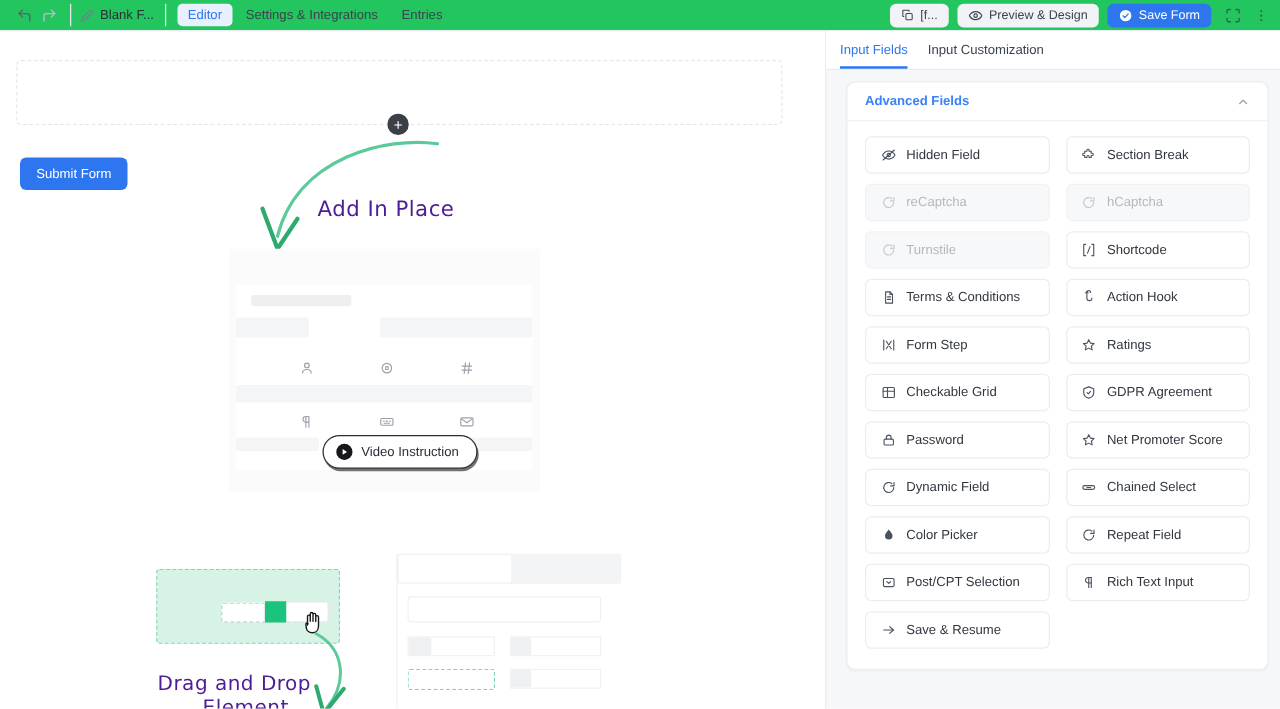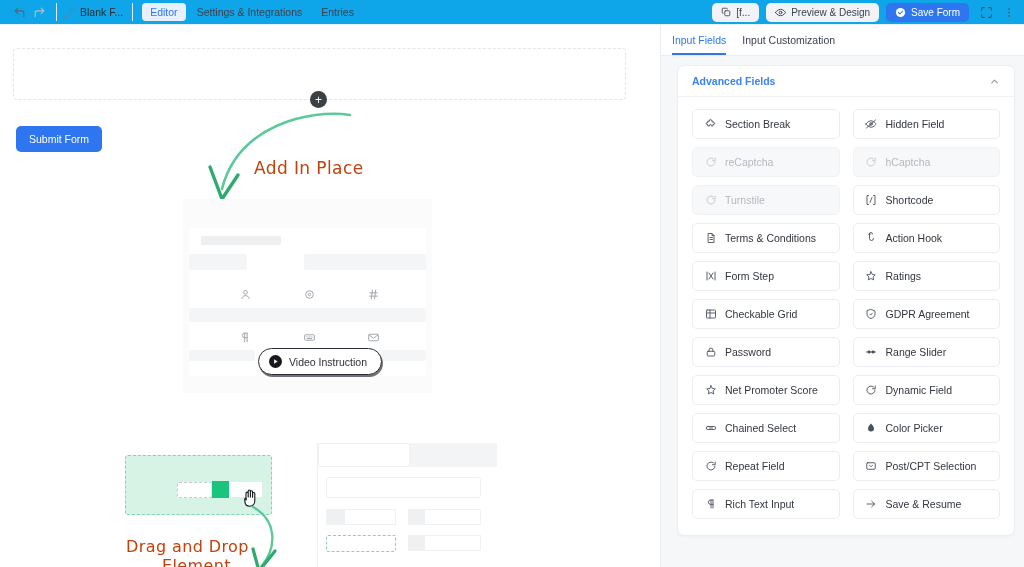--- a/index.html
+++ b/index.html
@@ -10,21 +10,21 @@
     background: #ffffff;
     overflow: hidden;
     color: #2b2f38;
   }
   #app { position: relative; width: 1024px; height: 567px; }
 
   
   .topbar {
     position: absolute; top: 0; left: 0;
     width: 1024px; height: 25px;
-    background: #0ea5e9;
+    background: #22c55e;
     border-bottom: 1px solid #e9ecf1;
     display: flex; align-items: center;
     padding: 0 9px;
   }
   .tb-icon-btn {
     width: 20px; height: 20px;
     display: flex; align-items: center; justify-content: center;
     color: #5a6270; border-radius: 3px;
   }
   .tb-icon-btn svg { display: block; }
@@ -77,21 +77,21 @@
   .submit-btn {
     position: absolute; left: 16px; top: 101px;
     background: #2d76f0; color: #ffffff;
     font-size: 10.5px; font-weight: 500;
     padding: 7px 13px; border-radius: 5px;
   }
 
   
   .hand {
     font-family: "DejaVu Sans", sans-serif;
-    color: #c2410c; font-size: 17px;
+    color: #4c1d95; font-size: 17px;
     letter-spacing: 0.4px;
     position: absolute; white-space: nowrap;
   }
   .hand.small { font-size: 16px; line-height: 19px; white-space: normal; }
   .anno-svg { position: absolute; pointer-events: none; }
 
   
   .mockup1 {
     position: absolute; left: 183px; top: 174px;
     width: 249px; height: 194px;
@@ -404,35 +404,35 @@
           <span class="chev">
             <svg width="11" height="11" viewBox="0 0 24 24" fill="none" stroke="currentColor" stroke-width="2.2" stroke-linecap="round" stroke-linejoin="round">
                 <polyline points="6 15 12 9 18 15"></polyline>
               </svg>
           </span>
         </div>
         <div class="grid" id="fields-grid">
             <div class="field-item">
               <span class="fi-ico">
                 <svg width="12" height="12" viewBox="0 0 24 24" fill="none" stroke="currentColor" stroke-width="1.8" stroke-linecap="round" stroke-linejoin="round">
-                  <path d="M9 4.5a1.8 1.8 0 1 1 3.6 0V6h3.3v3.2h1.6a1.8 1.8 0 1 1 0 3.6h-1.6V16H12.6v-1.4a1.8 1.8 0 1 0-3.6 0V16H5.6v-3.2H4a1.8 1.8 0 1 1 0-3.6h1.6V6H9z"></path>
-                </svg>
-              </span>
-              <span>Section Break</span>
-            </div>
-            <div class="field-item">
-              <span class="fi-ico">
-                <svg width="12" height="12" viewBox="0 0 24 24" fill="none" stroke="currentColor" stroke-width="1.8" stroke-linecap="round" stroke-linejoin="round">
                   <path d="M2 12s4-6.5 10-6.5S22 12 22 12s-4 6.5-10 6.5S2 12 2 12z"></path>
                   <circle cx="12" cy="12" r="2.6"></circle>
                   <path d="M3 20 21 4"></path>
                 </svg>
               </span>
               <span>Hidden Field</span>
             </div>
+            <div class="field-item">
+              <span class="fi-ico">
+                <svg width="12" height="12" viewBox="0 0 24 24" fill="none" stroke="currentColor" stroke-width="1.8" stroke-linecap="round" stroke-linejoin="round">
+                  <path d="M9 4.5a1.8 1.8 0 1 1 3.6 0V6h3.3v3.2h1.6a1.8 1.8 0 1 1 0 3.6h-1.6V16H12.6v-1.4a1.8 1.8 0 1 0-3.6 0V16H5.6v-3.2H4a1.8 1.8 0 1 1 0-3.6h1.6V6H9z"></path>
+                </svg>
+              </span>
+              <span>Section Break</span>
+            </div>
             <div class="field-item disabled">
               <span class="fi-ico">
                 <svg width="12" height="12" viewBox="0 0 24 24" fill="none" stroke="currentColor" stroke-width="1.8" stroke-linecap="round" stroke-linejoin="round">
                   <path d="M20 12a8 8 0 1 1-3.1-6.3"></path>
                   <polyline points="20.4 4 20.4 9.4 15 9.4"></polyline>
                 </svg>
               </span>
               <span>reCaptcha</span>
             </div>
             <div class="field-item disabled">
@@ -522,30 +522,20 @@
                 <svg width="12" height="12" viewBox="0 0 24 24" fill="none" stroke="currentColor" stroke-width="1.8" stroke-linecap="round" stroke-linejoin="round">
                   <rect x="4.5" y="10.5" width="15" height="9.5" rx="1.8"></rect>
                   <path d="M8.2 10.5V8a3.8 3.8 0 0 1 7.6 0v2.5"></path>
                 </svg>
               </span>
               <span>Password</span>
             </div>
             <div class="field-item">
               <span class="fi-ico">
                 <svg width="12" height="12" viewBox="0 0 24 24" fill="none" stroke="currentColor" stroke-width="1.8" stroke-linecap="round" stroke-linejoin="round">
-                  <path d="M3 12h18"></path>
-                  <circle cx="8" cy="12" r="2.3" fill="currentColor"></circle>
-                  <circle cx="16" cy="12" r="2.3" fill="currentColor"></circle>
-                </svg>
-              </span>
-              <span>Range Slider</span>
-            </div>
-            <div class="field-item">
-              <span class="fi-ico">
-                <svg width="12" height="12" viewBox="0 0 24 24" fill="none" stroke="currentColor" stroke-width="1.8" stroke-linecap="round" stroke-linejoin="round">
                   <polygon points="12 3.5 14.6 9 20.5 9.8 16.2 13.9 17.3 19.8 12 17 6.7 19.8 7.8 13.9 3.5 9.8 9.4 9"></polygon>
                 </svg>
               </span>
               <span>Net Promoter Score</span>
             </div>
             <div class="field-item">
               <span class="fi-ico">
                 <svg width="12" height="12" viewBox="0 0 24 24" fill="none" stroke="currentColor" stroke-width="1.8" stroke-linecap="round" stroke-linejoin="round">
                   <path d="M20 12a8 8 0 1 1-3.1-6.3"></path>
                   <polyline points="20.4 4 20.4 9.4 15 9.4"></polyline>

